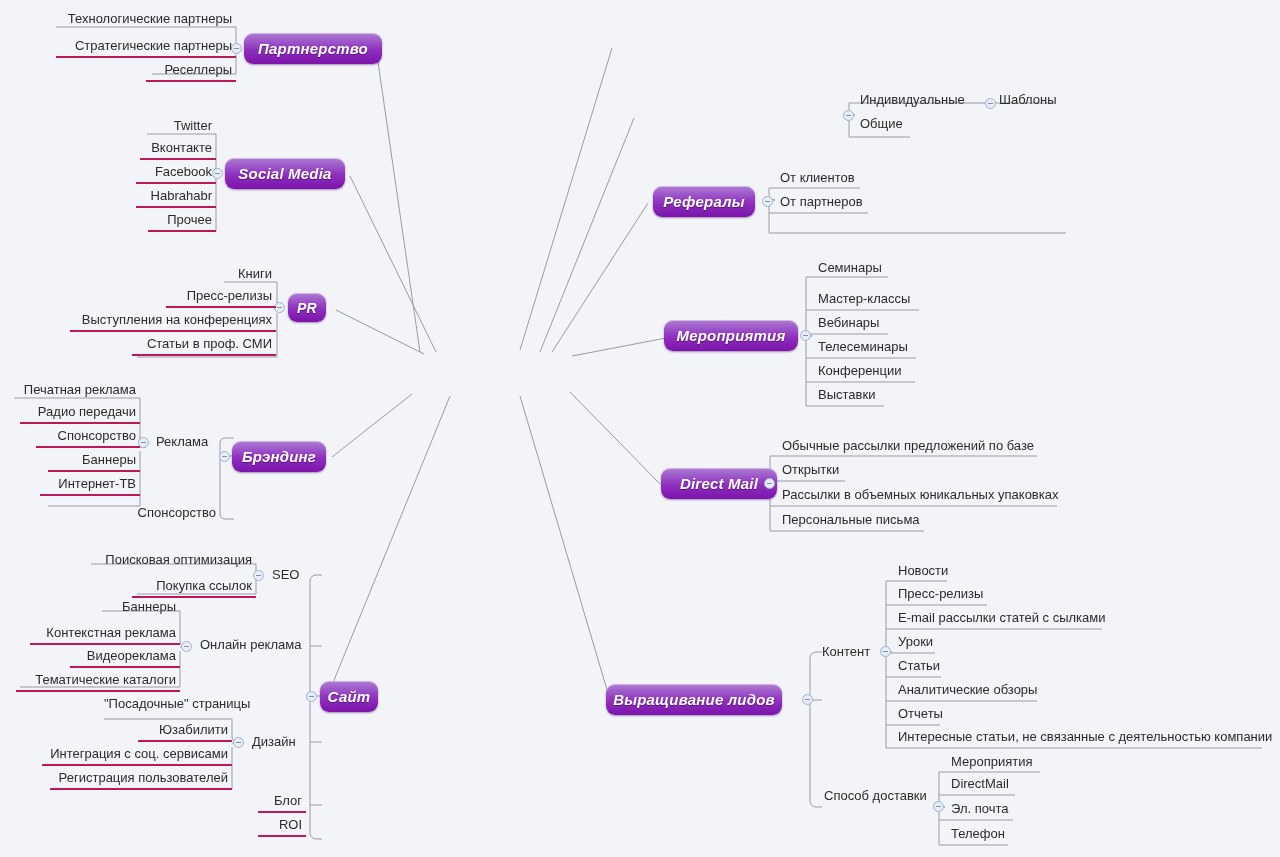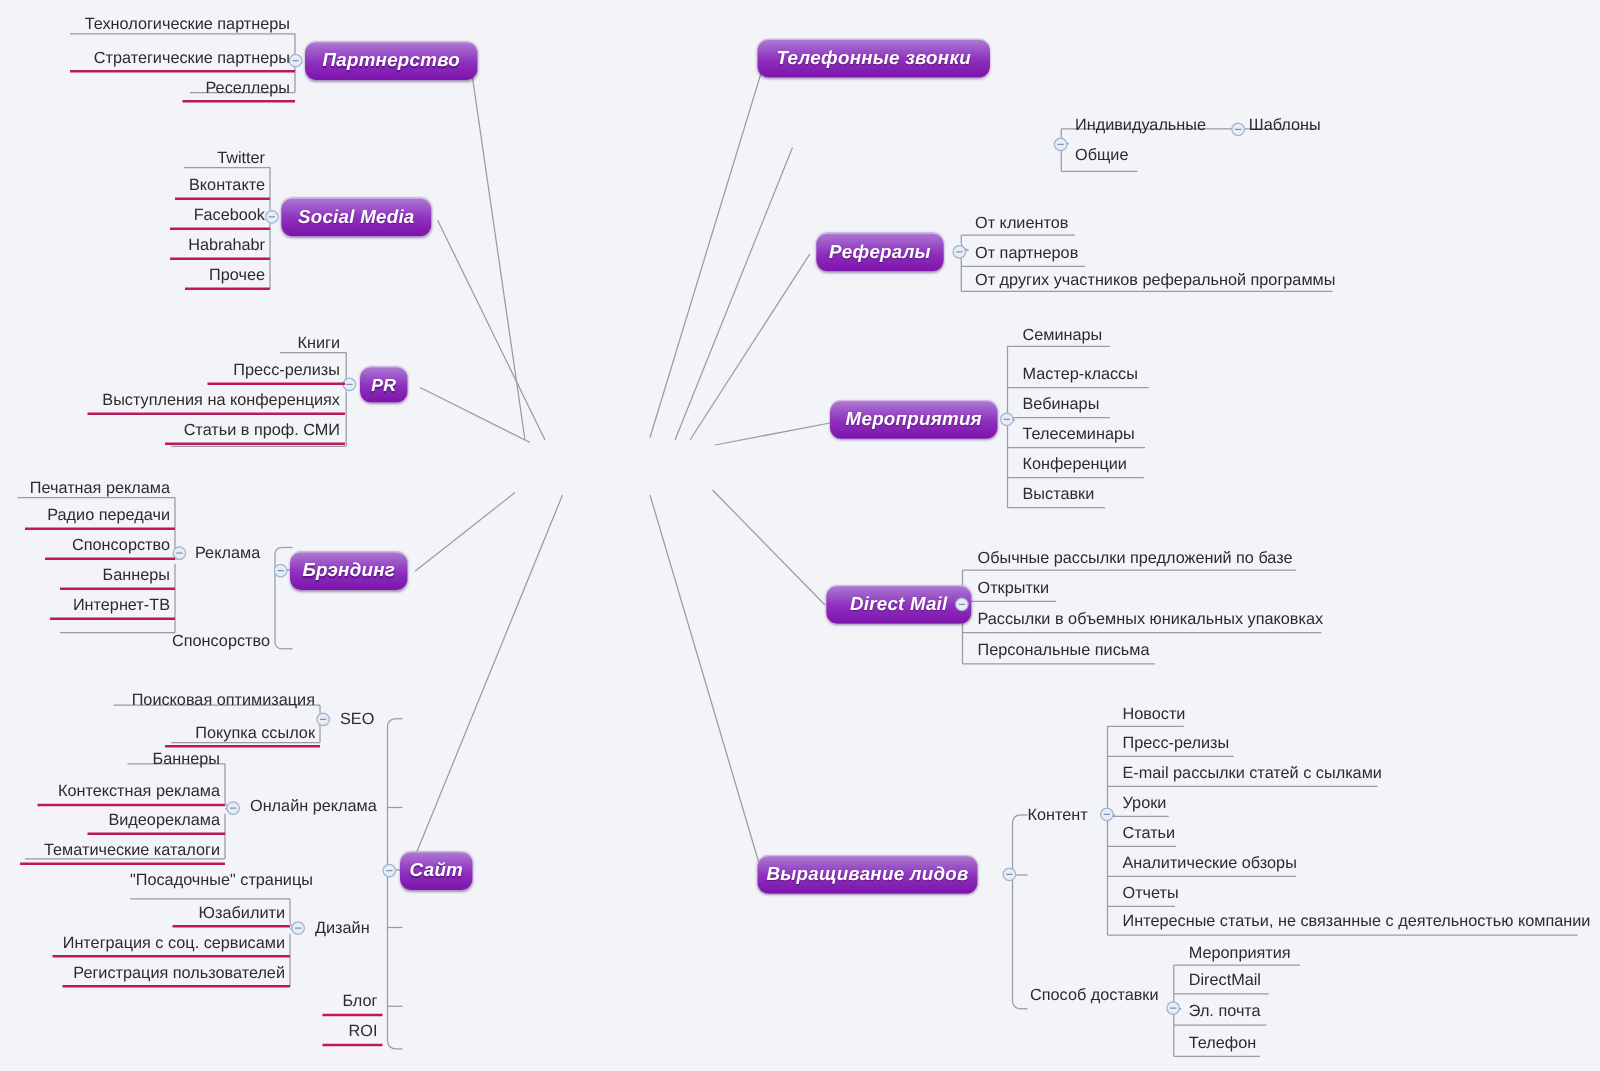--- a/index.html
+++ b/index.html
@@ -322,23 +322,20 @@
     <span class="txt">Регистрация пользователей</span>
   </div>
 
   <div class="leaf r ul" style="left:258px;top:793px;width:48px;">
     <span class="txt">Блог</span>
   </div>
   <div class="leaf r ul" style="left:258px;top:817px;width:48px;">
     <span class="txt">ROI</span>
   </div>
 
-  <div class="node branch" style="left:606px;top:31px;width:186px;height:31px;">
-    <span>Телефонные звонки</span>
-  </div>
 
   <div class="toggle" style="left:843px;top:110px;"></div>
   <div class="leaf" style="left:856px;top:92px;width:130px;">
     <span class="txt">Индивидуальные</span>
   </div>
   <div class="toggle" style="left:985px;top:98px;"></div>
   <div class="leaf" style="left:995px;top:92px;width:62px;">
     <span class="txt">Шаблоны</span>
   </div>
   <div class="leaf" style="left:856px;top:116px;width:54px;">
@@ -348,23 +345,20 @@
   <div class="node branch" style="left:653px;top:186px;width:102px;height:31px;">
     <span>Рефералы</span>
   </div>
   <div class="toggle" style="left:762px;top:196px;"></div>
   <div class="leaf" style="left:776px;top:170px;width:84px;">
     <span class="txt">От клиентов</span>
   </div>
   <div class="leaf" style="left:776px;top:194px;width:92px;">
     <span class="txt">От партнеров</span>
   </div>
-  <div class="leaf" style="left:776px;top:216px;width:290px;">
-    <span class="txt">От других участников реферальной программы</span>
-  </div>
 
   <div class="node branch" style="left:664px;top:320px;width:134px;height:31px;">
     <span>Мероприятия</span>
   </div>
   <div class="toggle" style="left:800px;top:330px;"></div>
   <div class="leaf" style="left:814px;top:260px;width:74px;">
     <span class="txt">Семинары</span>
   </div>
   <div class="leaf" style="left:814px;top:291px;width:105px;">
     <span class="txt">Мастер-классы</span>

